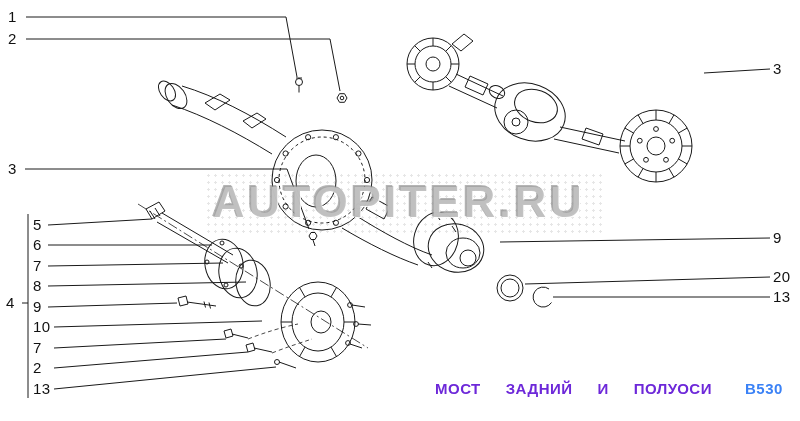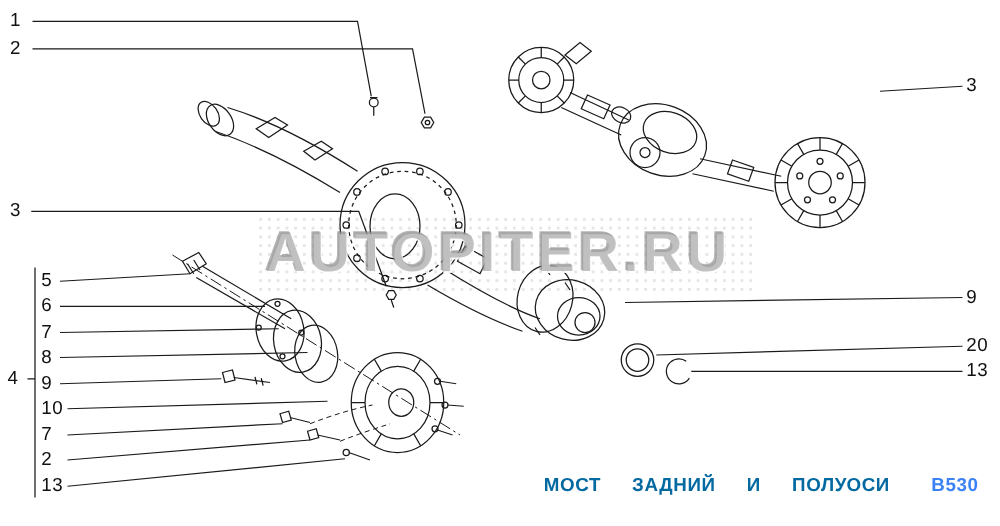--- a/index.html
+++ b/index.html
@@ -20,21 +20,21 @@
   .watermark{
     position:absolute;left:212px;top:176px;width:420px;
     font-size:45px;font-weight:bold;letter-spacing:3px;
     color:rgba(158,158,158,.62);
     text-shadow:1px 1px 0 rgba(255,255,255,.9), -1px -1px 0 rgba(120,120,120,.55);
     white-space:nowrap;pointer-events:none;
   }
   .caption{
     position:absolute;left:435px;top:380px;width:277px;
     display:flex;justify-content:space-between;
-    font-size:15px;font-weight:bold;color:#0369a1;letter-spacing:.5px;text-align:center;
+    font-size:15px;font-weight:bold;color:#6d28d9;letter-spacing:.5px;text-align:center;
   }
   .code{
     position:absolute;left:745px;top:380px;
     font-size:15px;font-weight:bold;color:#3b82f6;letter-spacing:.5px;
   }
 </style>
 </head>
 <body>
 
 <div class="stage">

